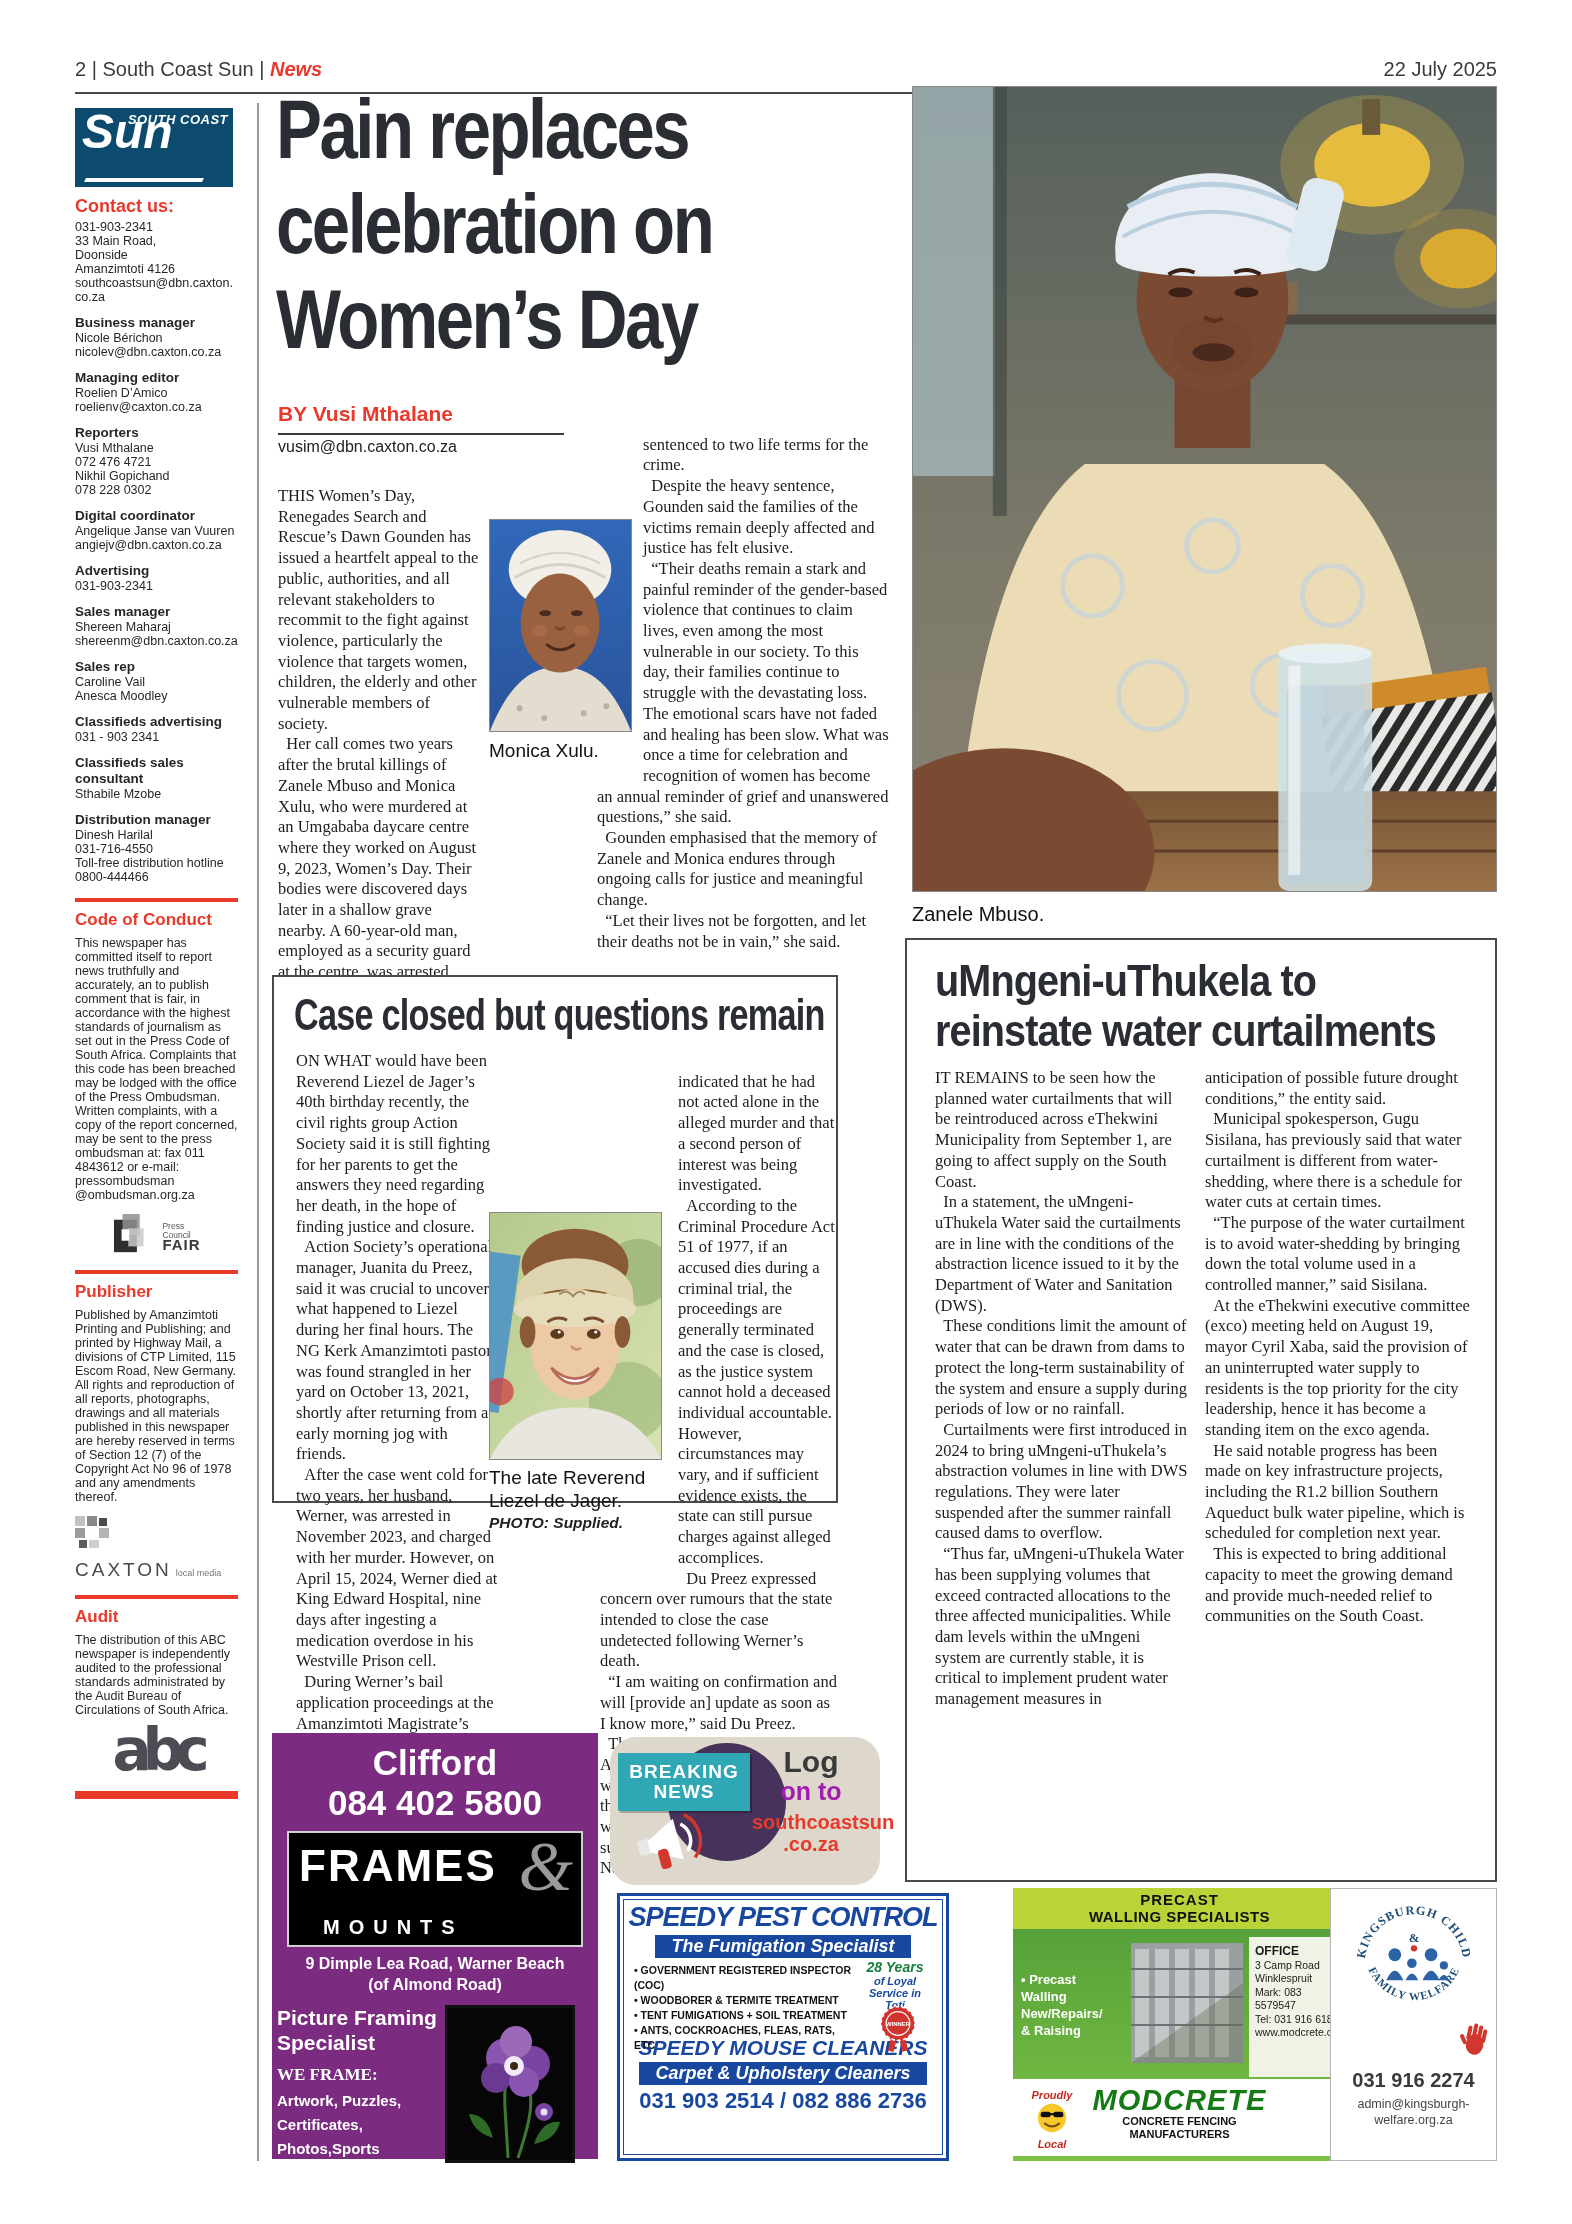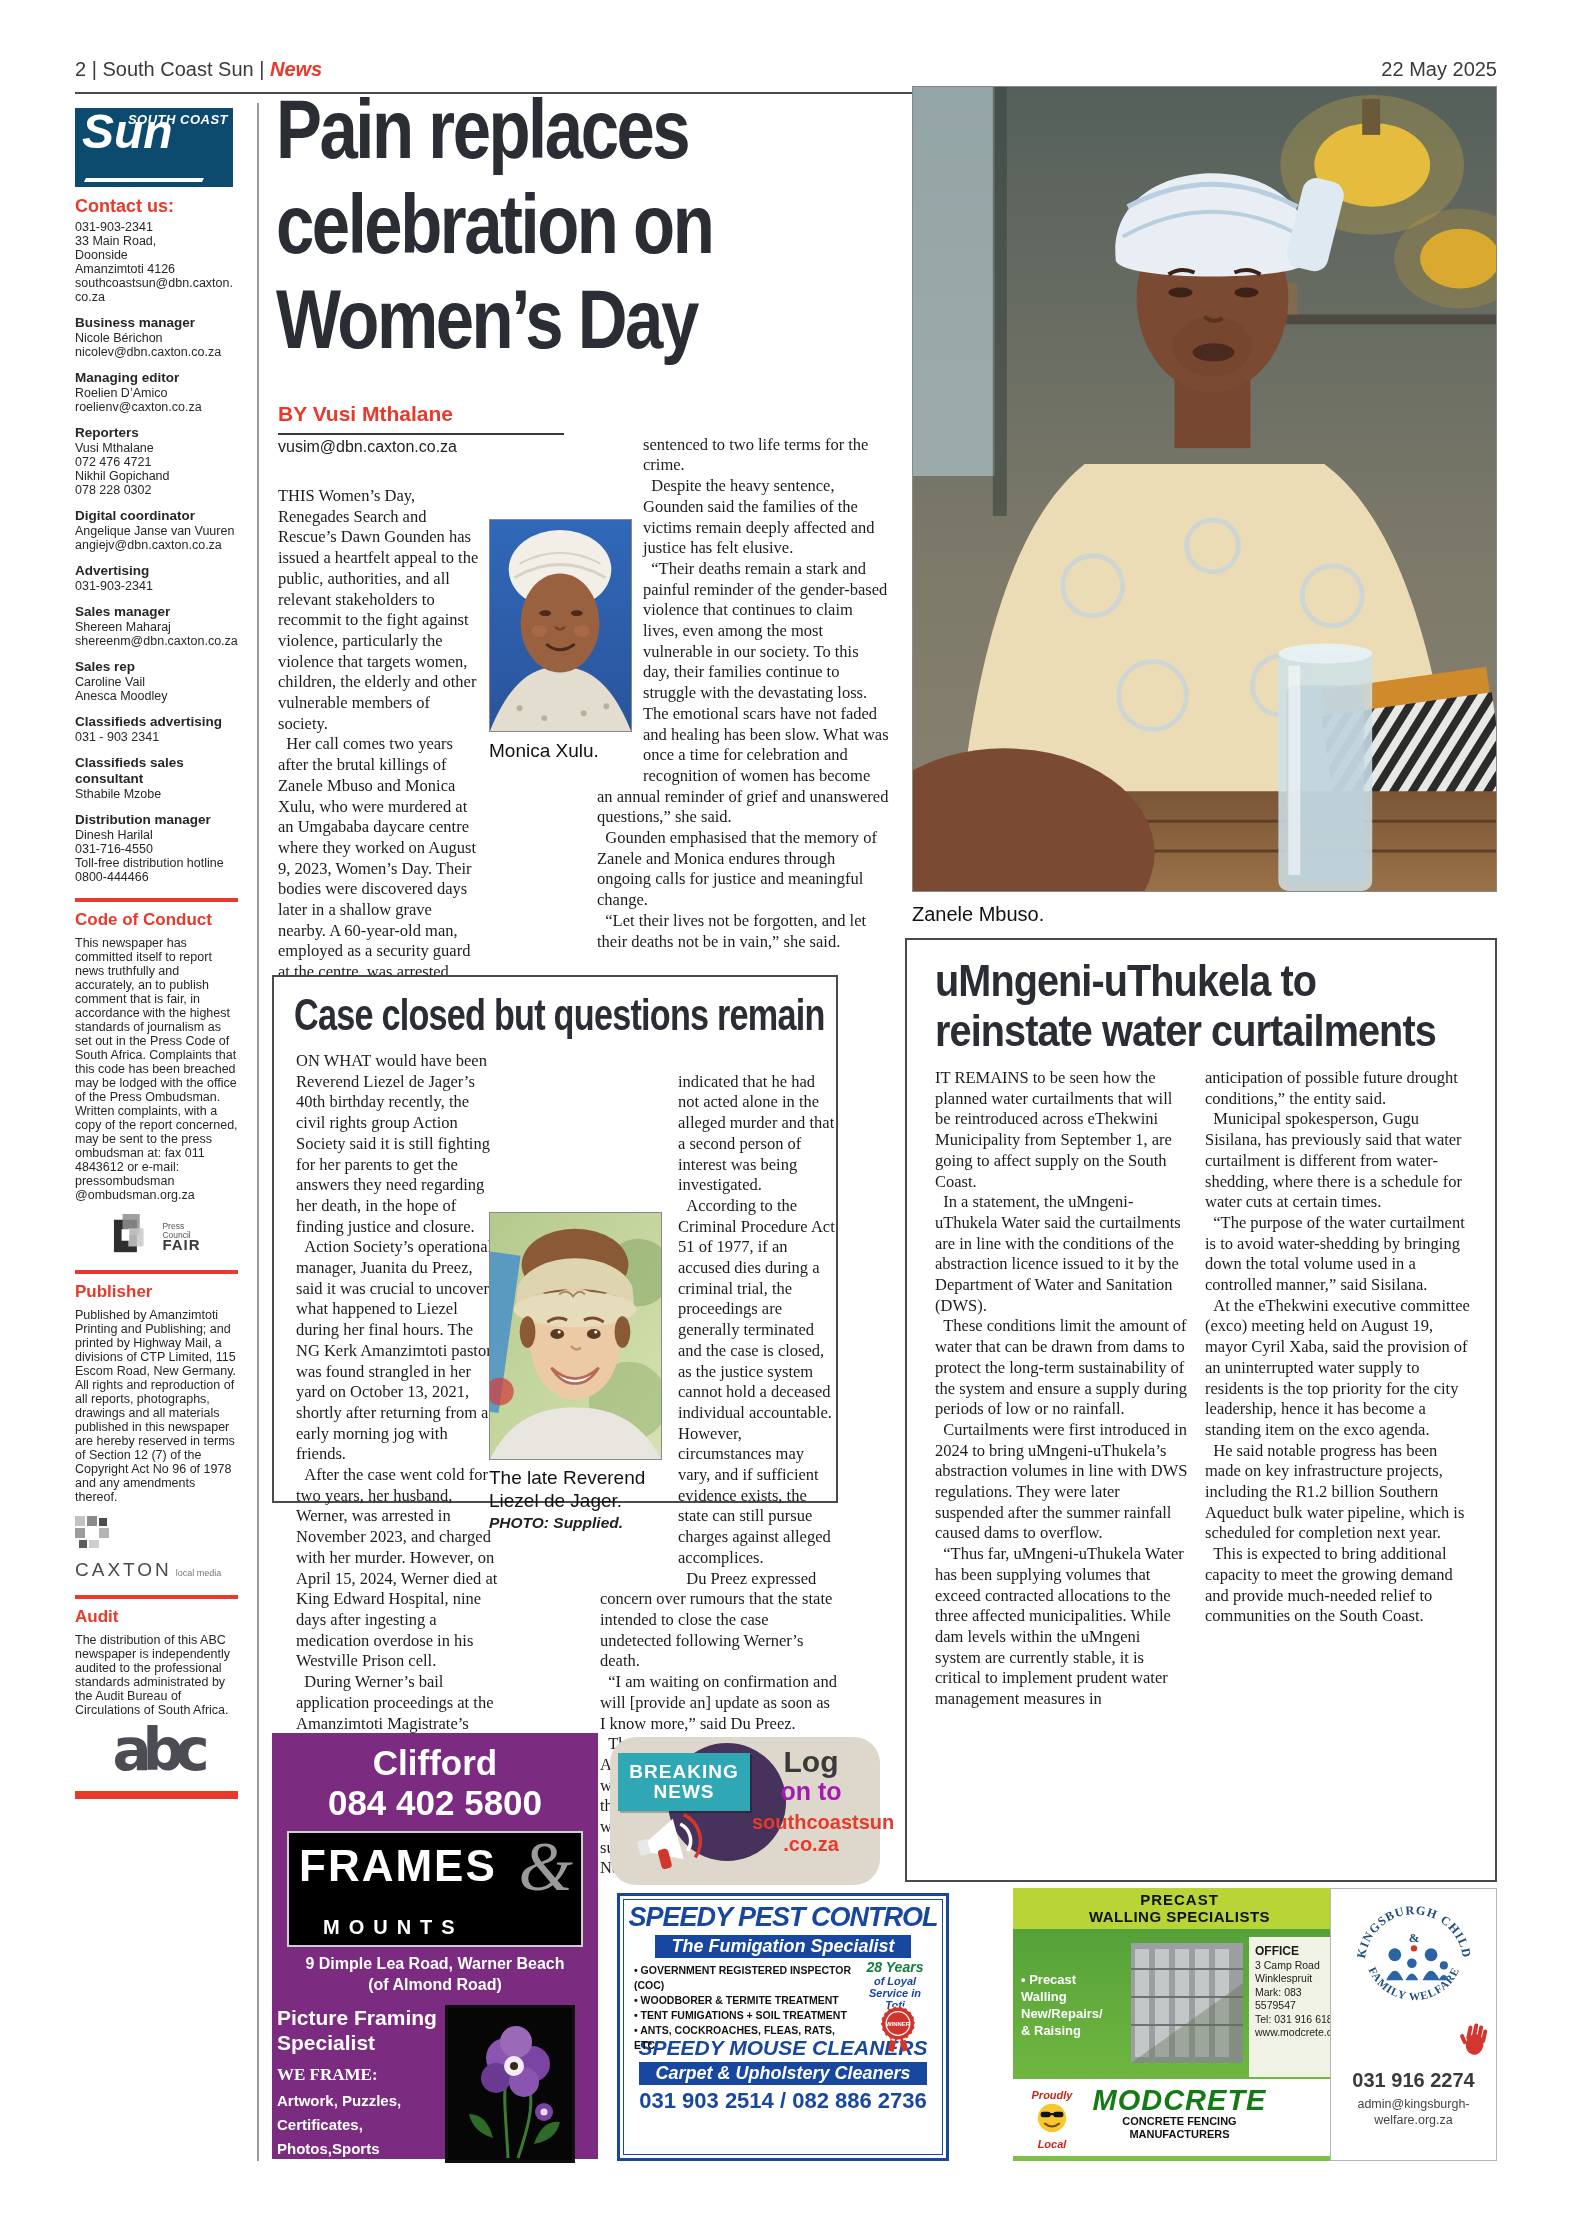--- a/index.html
+++ b/index.html
@@ -128,21 +128,21 @@
   .kg-hand { position:absolute; right:4px; top:130px; width:32px; height:40px; }
   .kg-phone { font-weight:bold; font-size:20px; color:#3a3a3a; margin-top:46px; }
   .kg-email { font-size:12.5px; line-height:16px; color:#444; white-space:pre-line; margin-top:4px; }
 </style>
 </head>
 <body>
 
 <div class="page">
 
   <div class="folio"><span>2 | South Coast Sun | </span><span class="news">News</span></div>
-  <div class="pubdate">22 May 2025</div>
+  <div class="pubdate">22 July 2025</div>
   <div class="header-rule"></div>
   <div class="vdivider"></div>
 
   <aside class="sidebar">
     <div class="sun-logo">
       <span class="sc">SOUTH COAST</span>
       <span class="sun">Sun</span>
       <span class="swash"></span>
     </div>
     <div class="side-h">Contact us:</div>

